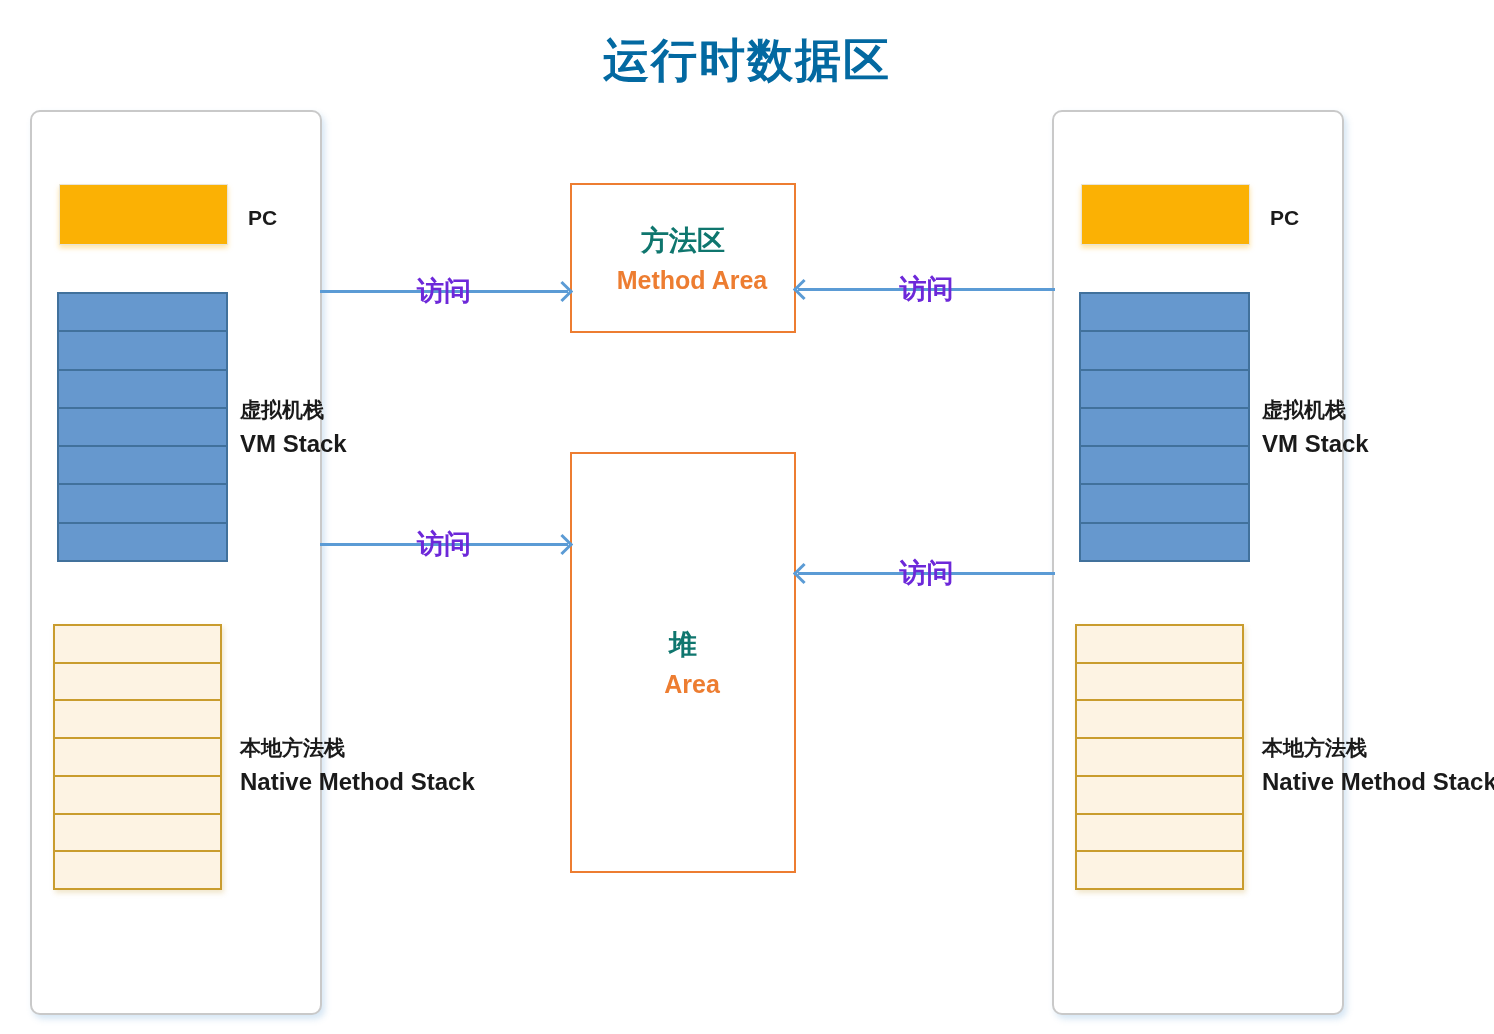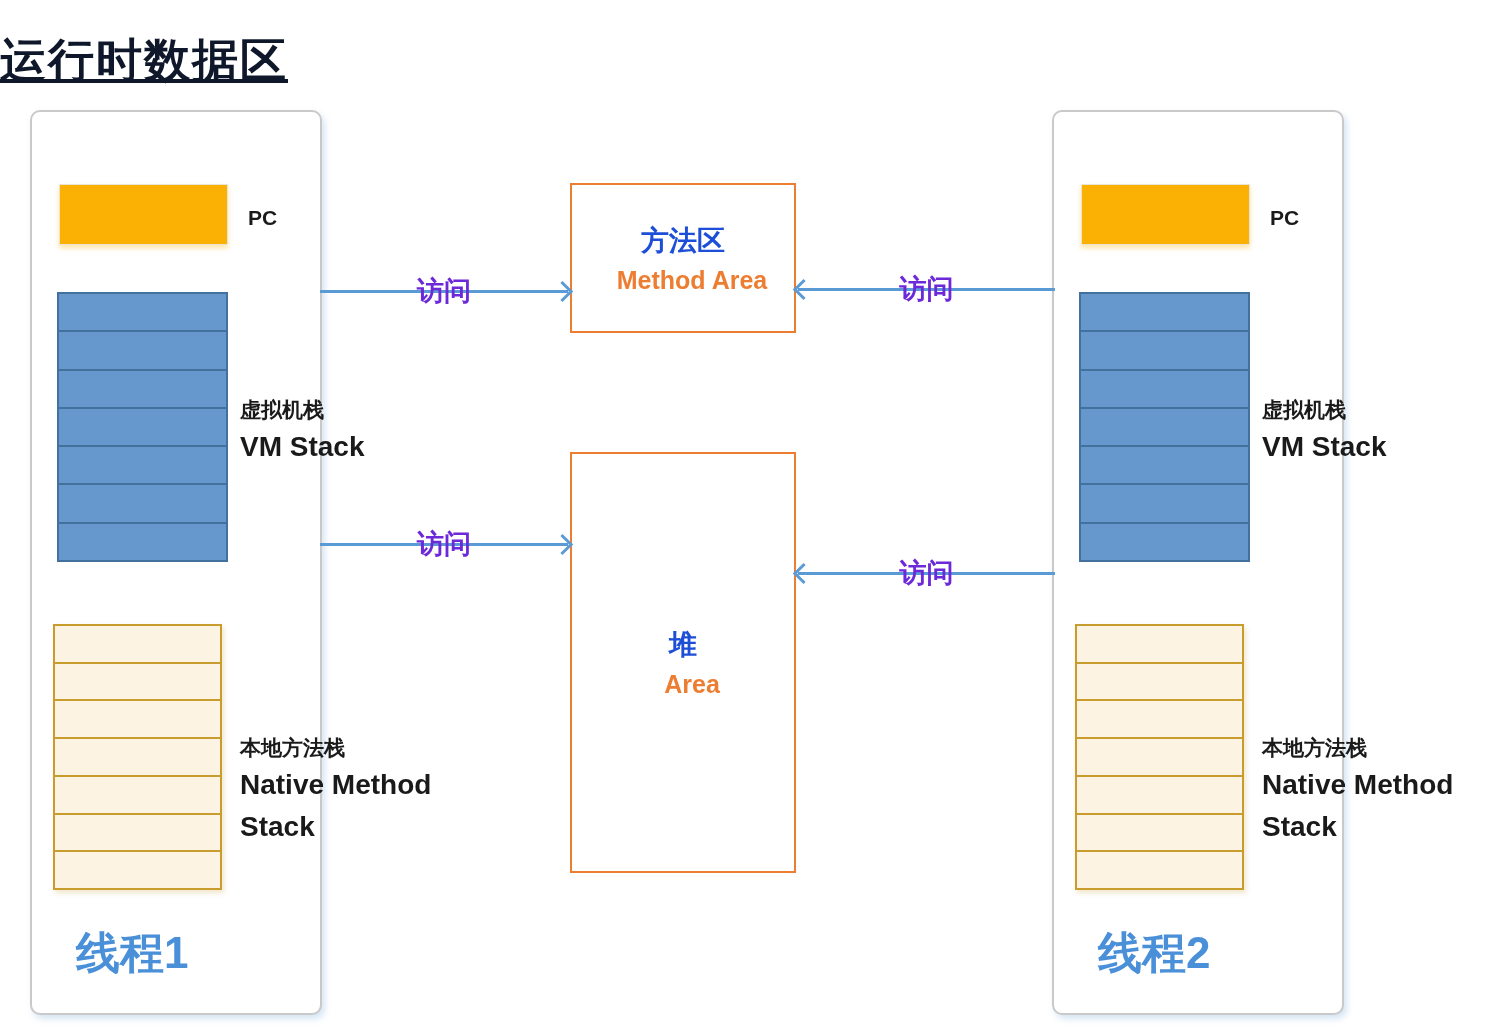--- a/index.html
+++ b/index.html
@@ -12,26 +12,25 @@
     width: 1494px;
     height: 1034px;
     background: #ffffff;
     overflow: hidden;
   }
   .diagram-title {
     position: absolute;
     top: 30px;
     left: 0;
     width: 100%;
-    text-align: left;
+    text-align: center;
     font-size: 46px;
     font-weight: bold;
-    color: #0f172a;
+    color: #0369a1;
     letter-spacing: 2px;
-    text-decoration: underline;
   }
   
   .thread-panel {
     position: absolute;
     top: 110px;
     width: 292px;
     height: 905px;
     background: #ffffff;
     border: 2px solid #c9c9c9;
     border-radius: 10px;
@@ -96,21 +95,21 @@
 
   .stack-caption {
     position: absolute;
     left: 208px;
     width: 240px;
     color: #1a1a1a;
     line-height: 1.5;
     z-index: 5;
   }
   .stack-caption .zh { font-size: 21px; font-weight: 700; }
-  .stack-caption .en { font-size: 28px; font-weight: 600; }
+  .stack-caption .en { font-size: 24px; font-weight: 600; }
   .caption-vm     { top: 282px; }
   .caption-native { top: 620px; }
 
   .thread-label {
     position: absolute;
     bottom: 30px;
     left: 44px;
     font-size: 44px;
     font-weight: bold;
     color: #4a90d9;
@@ -125,21 +124,21 @@
     border: 2.5px solid #ed7d31;
     display: flex;
     flex-direction: column;
     justify-content: center;
     align-items: center;
     gap: 6px;
     text-align: center;
   }
   .method-area-box { top: 183px; height: 150px; }
   .heap-box        { top: 452px; height: 421px; }
-  .center-box .zh { font-size: 28px; font-weight: bold; color: #1d4ed8; }
+  .center-box .zh { font-size: 28px; font-weight: bold; color: #0f766e; }
   .center-box .en { font-size: 25px; font-weight: bold; color: #ed7d31; margin-left: 18px; }
 
   
   .arrow {
     position: absolute;
     height: 0;
     border-top: 3px solid #5b9bd5;
   }
   .arrow .head {
     position: absolute;
@@ -208,21 +207,20 @@
         <div class="stack-row"></div>
         <div class="stack-row"></div>
         <div class="stack-row"></div>
         <div class="stack-row"></div>
       </div>
     <div class="stack-caption caption-native">
       <div class="zh">本地方法栈</div>
       <div class="en">Native Method Stack</div>
     </div>
 
-    <div class="thread-label">线程1</div>
   </div>
 
   <div class="thread-panel right">
     <div class="pc-box"></div>
     <div class="pc-label">PC</div>
 
     <div class="vm-stack">
         <div class="stack-row"></div>
         <div class="stack-row"></div>
         <div class="stack-row"></div>
@@ -243,21 +241,20 @@
         <div class="stack-row"></div>
         <div class="stack-row"></div>
         <div class="stack-row"></div>
         <div class="stack-row"></div>
       </div>
     <div class="stack-caption caption-native">
       <div class="zh">本地方法栈</div>
       <div class="en">Native Method Stack</div>
     </div>
 
-    <div class="thread-label">线程2</div>
   </div>
 
   <div class="center-box method-area-box">
     <div class="zh">方法区</div>
     <div class="en">Method Area</div>
   </div>
 
   <div class="center-box heap-box">
     <div class="zh">堆</div>
     <div class="en">Area</div>

